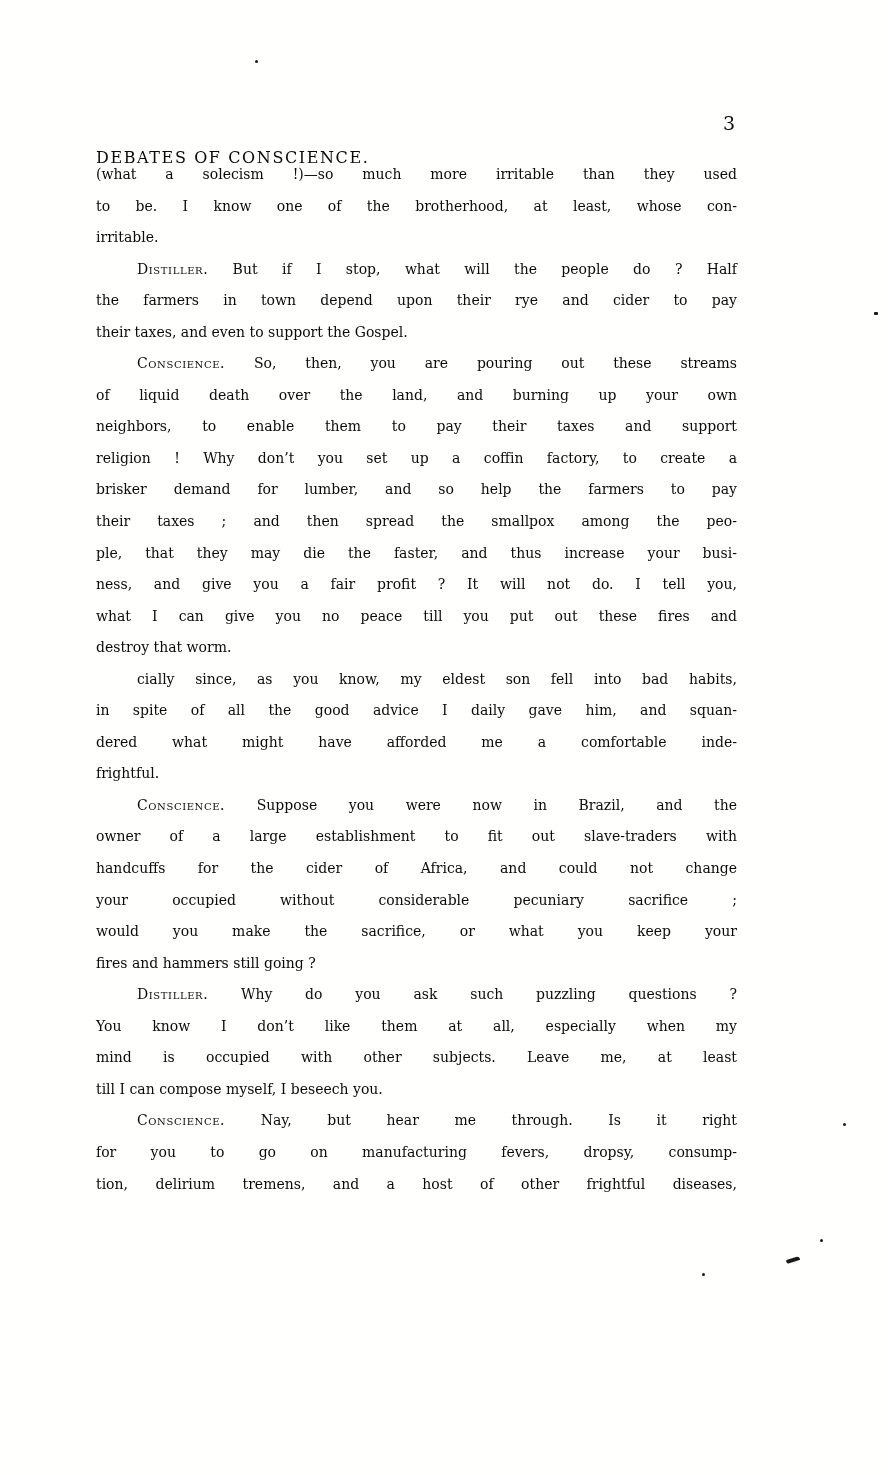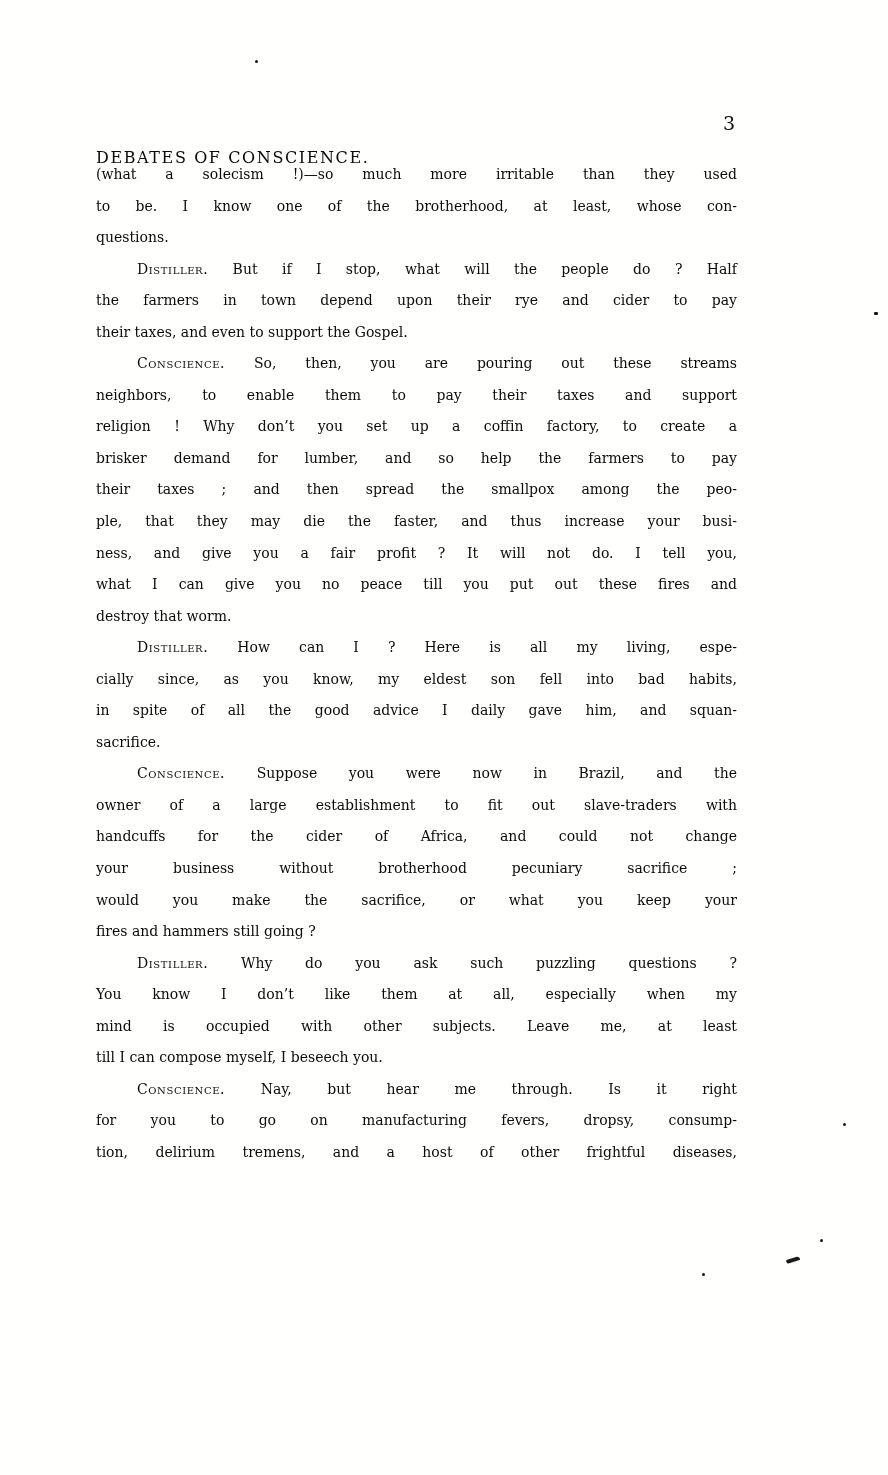--- a/index.html
+++ b/index.html
@@ -77,49 +77,50 @@
 
   <div class="running-header">
     <div class="title">DEBATES OF CONSCIENCE.</div>
     <div class="pagenum">3</div>
   </div>
 
   <div class="body-text">
       <div class="paragraph">
         <div class="line">(what a solecism !)—so much more irritable than they used</div>
         <div class="line">to be.  I know one of the brotherhood, at least, whose con-</div>
-        <div class="line last">questions.</div>
+        <div class="line last">irritable.</div>
       </div>
       <div class="paragraph indent">
         <div class="line"><span class="speaker">Distiller.</span> But if I stop, what will the people do ?  Half</div>
         <div class="line">the farmers in town depend upon their rye and cider to pay</div>
         <div class="line last">their taxes, and even to support the Gospel.</div>
       </div>
       <div class="paragraph indent">
         <div class="line"><span class="speaker">Conscience.</span> So, then, you are pouring out these streams</div>
+        <div class="line">of liquid death over the land, and burning up your own</div>
         <div class="line">neighbors, to enable them to pay their taxes and support</div>
         <div class="line">religion !  Why don’t you set up a coffin factory, to create a</div>
         <div class="line">brisker demand for lumber, and so help the farmers to pay</div>
         <div class="line">their taxes ; and then spread the smallpox among the peo-</div>
         <div class="line">ple, that they may die the faster, and thus increase your busi-</div>
         <div class="line">ness, and give you a fair profit ?  It will not do.  I tell you,</div>
         <div class="line">what I can give you no peace till you put out these fires and</div>
         <div class="line last">destroy that worm.</div>
       </div>
       <div class="paragraph indent">
-        <div class="line"><span class="speaker">Distiller.</span> How can I ?  Here is all my living, espe-</div>
         <div class="line">cially since, as you know, my eldest son fell into bad habits,</div>
         <div class="line">in spite of all the good advice I daily gave him, and squan-</div>
-        <div class="line last">sacrifice.</div>
+        <div class="line">dered what might have afforded me a comfortable inde-</div>
+        <div class="line last">frightful.</div>
       </div>
       <div class="paragraph indent">
         <div class="line"><span class="speaker">Conscience.</span> Suppose you were now in Brazil, and the</div>
         <div class="line">owner of a large establishment to fit out slave-traders with</div>
         <div class="line">handcuffs for the cider of Africa, and could not change</div>
-        <div class="line">your business without brotherhood pecuniary sacrifice ;</div>
+        <div class="line">your occupied without considerable pecuniary sacrifice ;</div>
         <div class="line">would you make the sacrifice, or what you keep your</div>
         <div class="line last">fires and hammers still going ?</div>
       </div>
       <div class="paragraph indent">
         <div class="line"><span class="speaker">Distiller.</span> Why do you ask such puzzling questions ?</div>
         <div class="line">You know I don’t like them at all, especially when my</div>
         <div class="line">mind is occupied with other subjects.  Leave me, at least</div>
         <div class="line last">till I can compose myself, I beseech you.</div>
       </div>
       <div class="paragraph indent">

